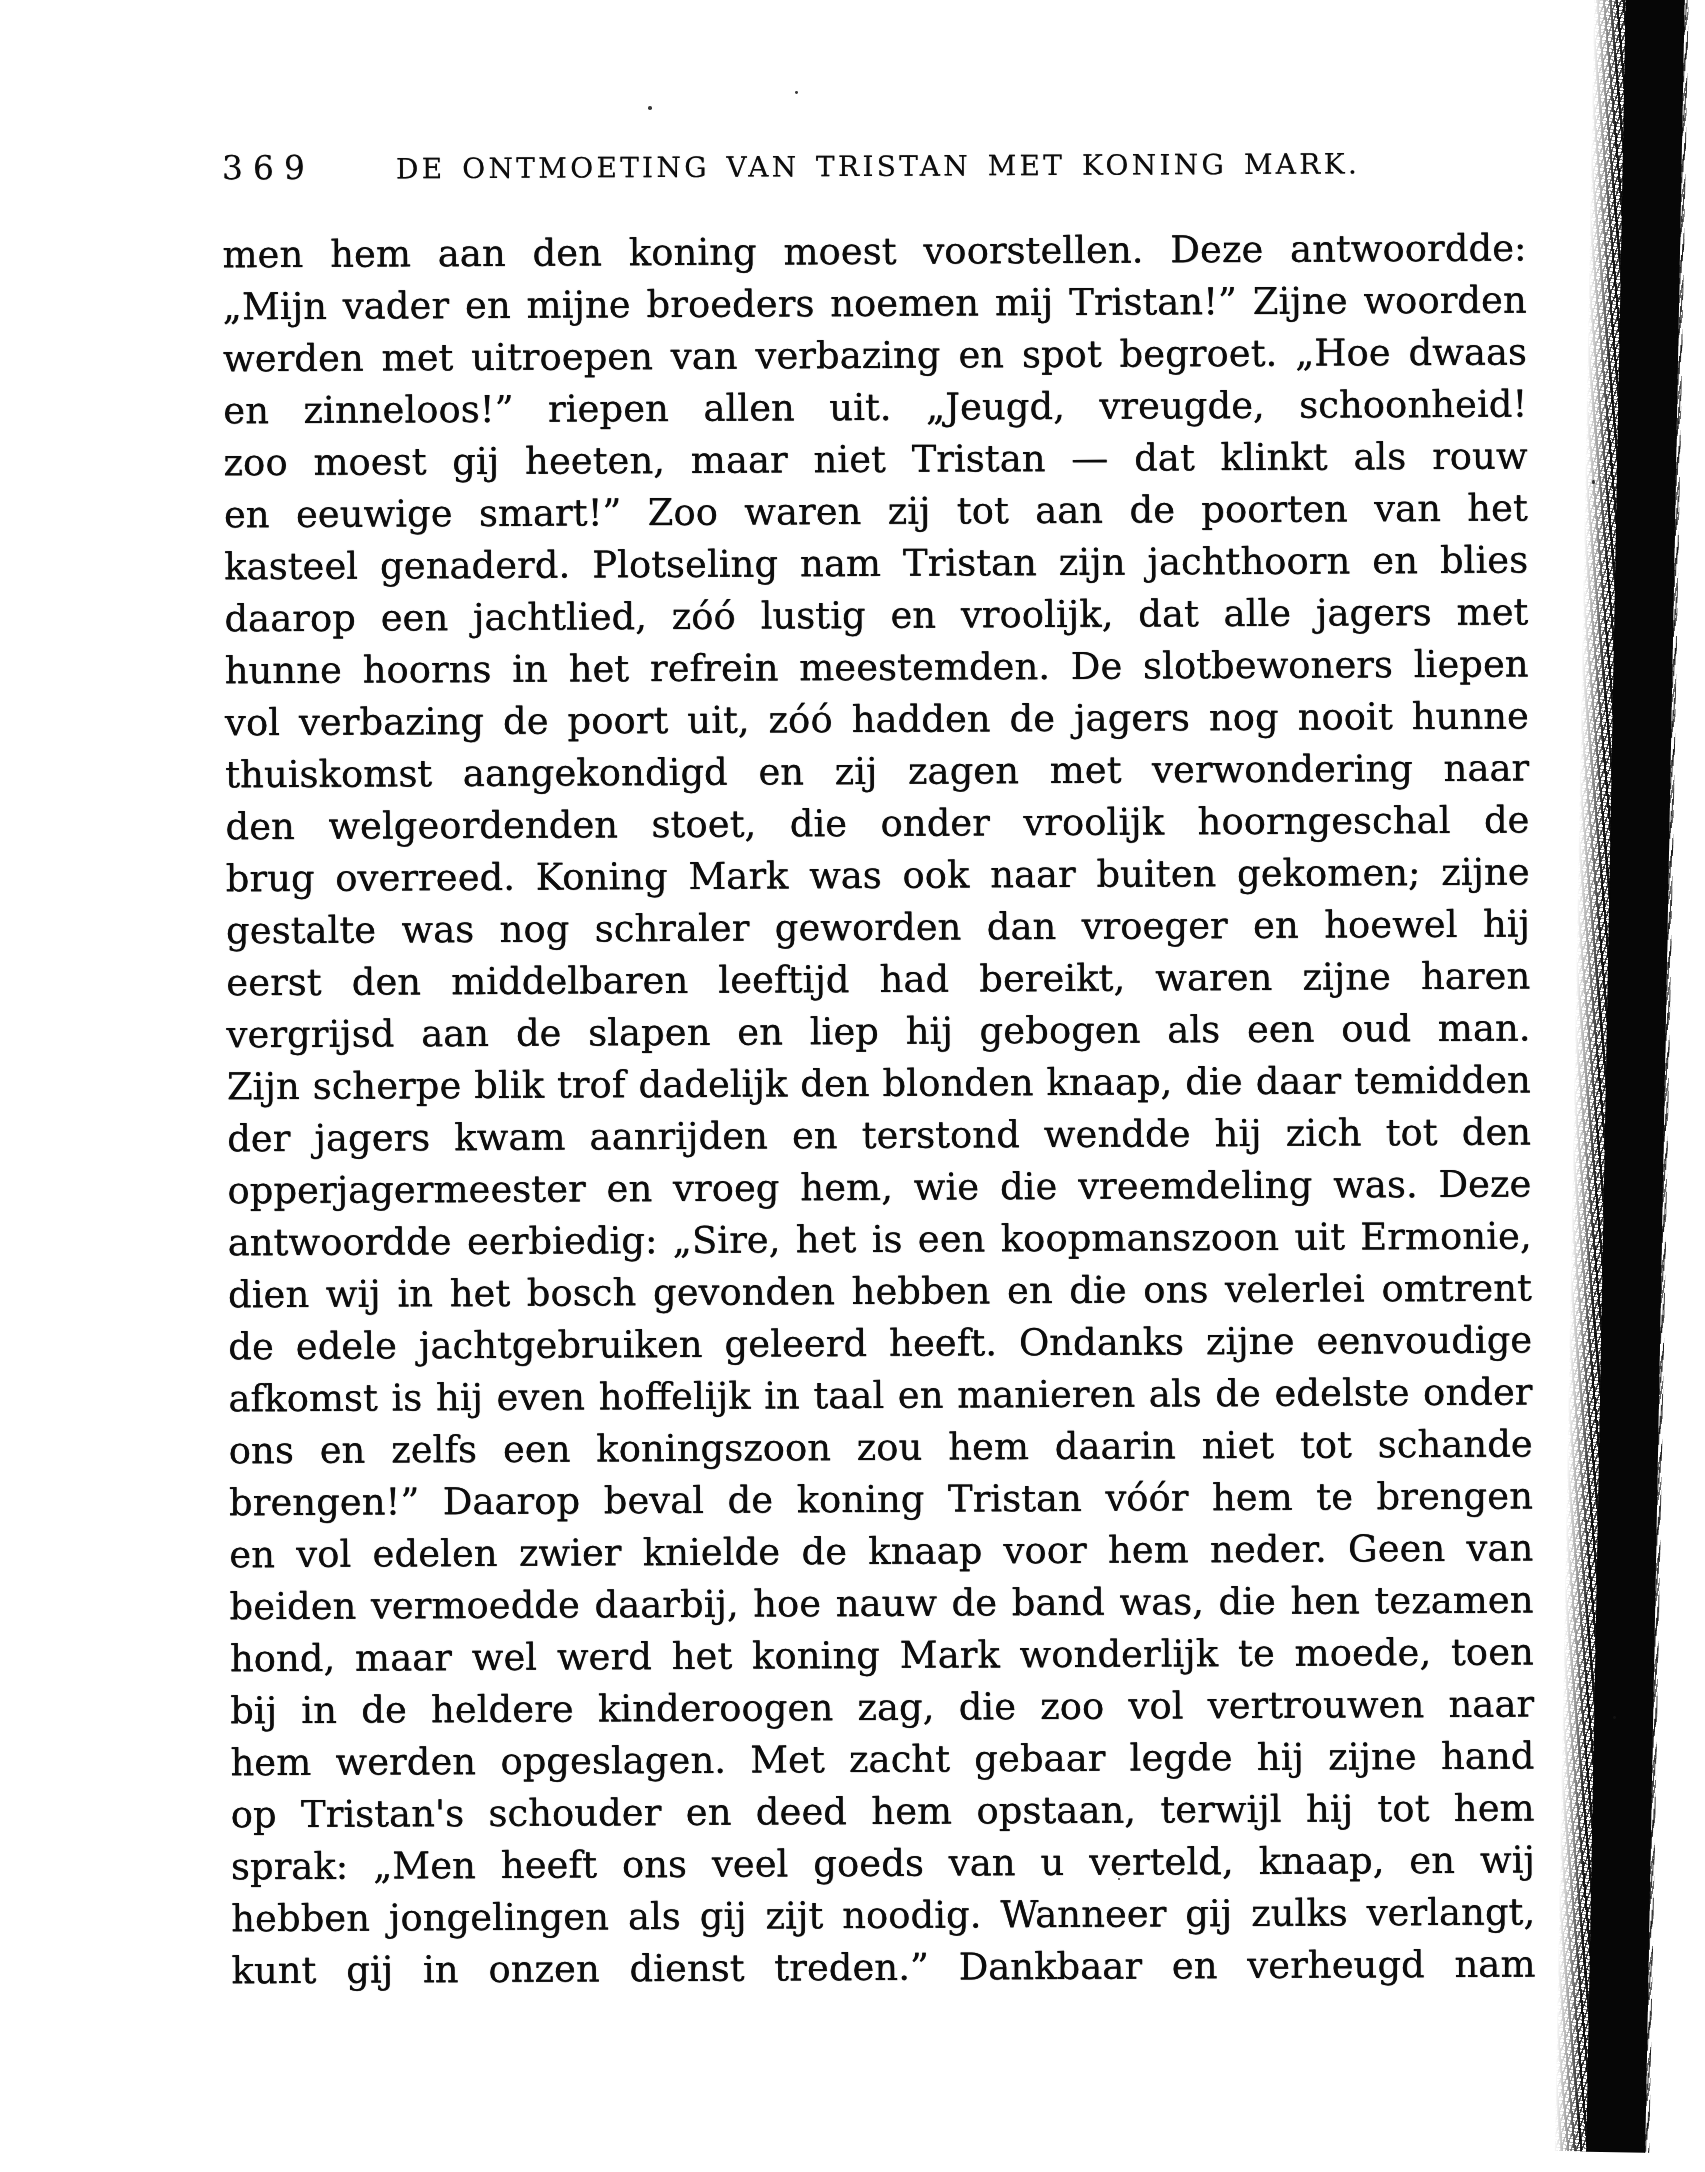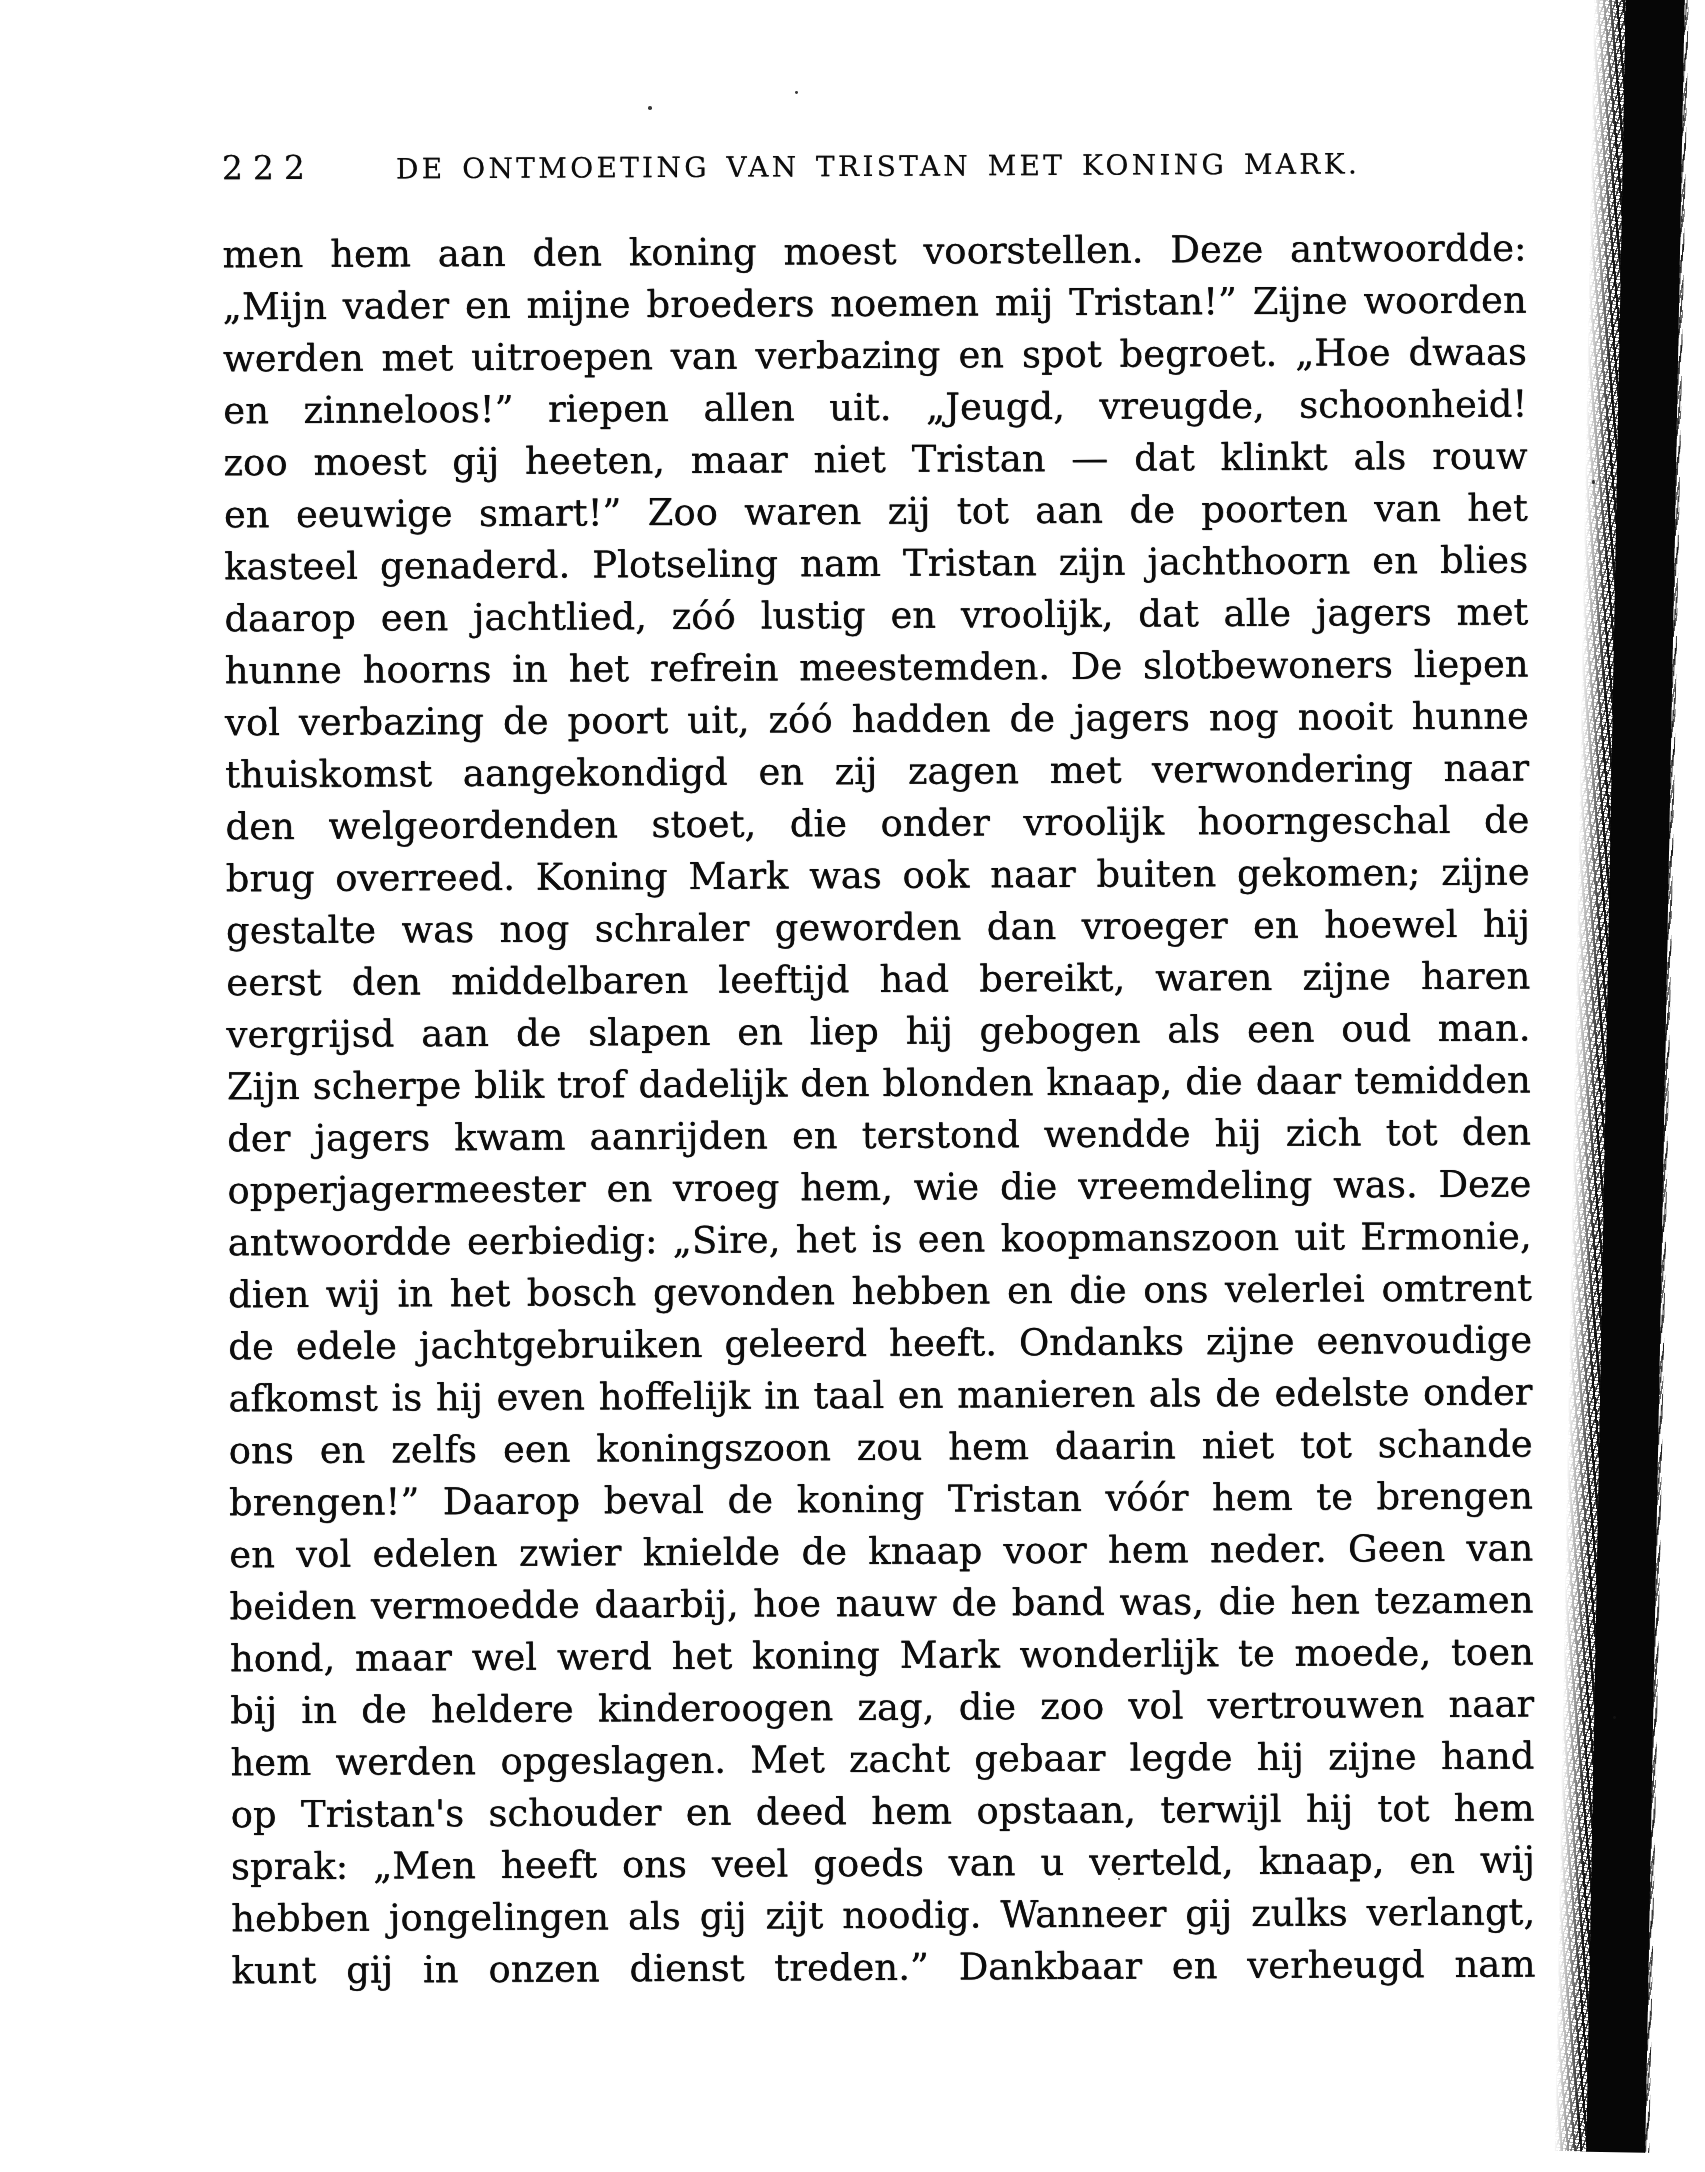--- a/index.html
+++ b/index.html
@@ -116,21 +116,21 @@
   .speck.s4 { left: 1602px; top: 1085px; width: 3.6px; height: 2.9px; }
   .speck.s5 { left: 1613px; top: 1716px; width: 2.9px; height: 2.9px; }
   .speck.s6 { left: 1118px; top: 1878px; width: 2.2px; height: 2.2px; }
 </style>
 </head>
 <body>
 
 <div class="page">
   <div class="content">
     <div class="header-row">
-      <span class="page-number">222</span>
+      <span class="page-number">369</span>
       <span class="running-title">DE ONTMOETING VAN TRISTAN MET KONING MARK.</span>
     </div>
     <div class="text-block" id="text-block">
         <div class="line">men hem aan den koning moest voorstellen. Deze antwoordde:</div>
         <div class="line">„Mijn vader en mijne broeders noemen mij Tristan!” Zijne woorden</div>
         <div class="line">werden met uitroepen van verbazing en spot begroet. „Hoe dwaas</div>
         <div class="line">en zinneloos!” riepen allen uit. „Jeugd, vreugde, schoonheid!</div>
         <div class="line">zoo moest gij heeten, maar niet Tristan — dat klinkt als rouw</div>
         <div class="line">en eeuwige smart!” Zoo waren zij tot aan de poorten van het</div>
         <div class="line">kasteel genaderd. Plotseling nam Tristan zijn jachthoorn en blies</div>

